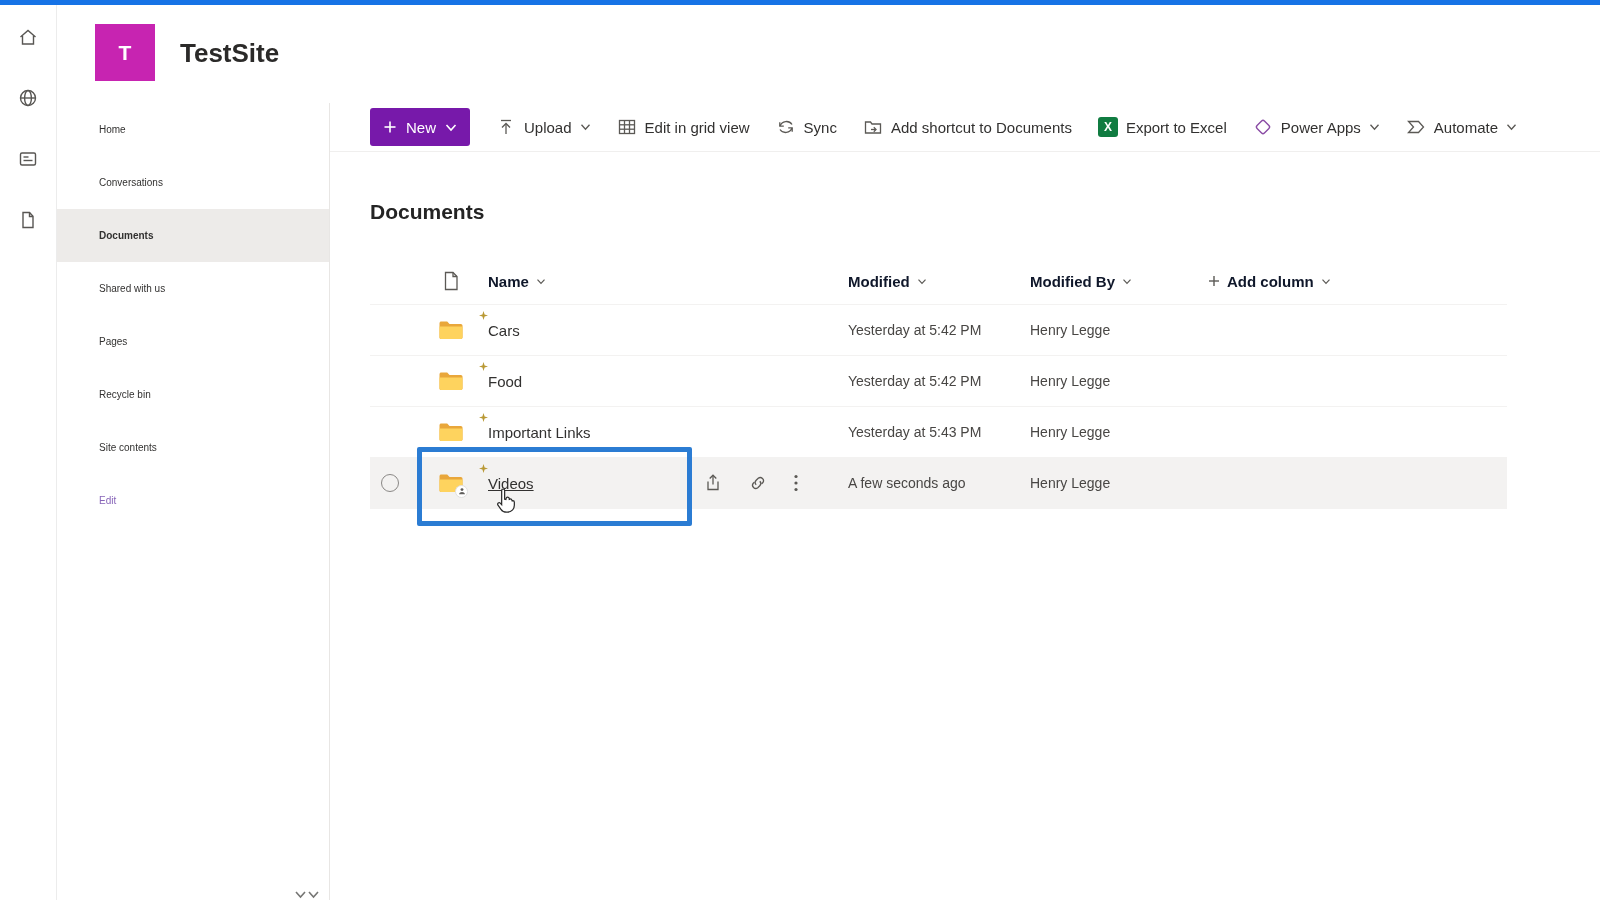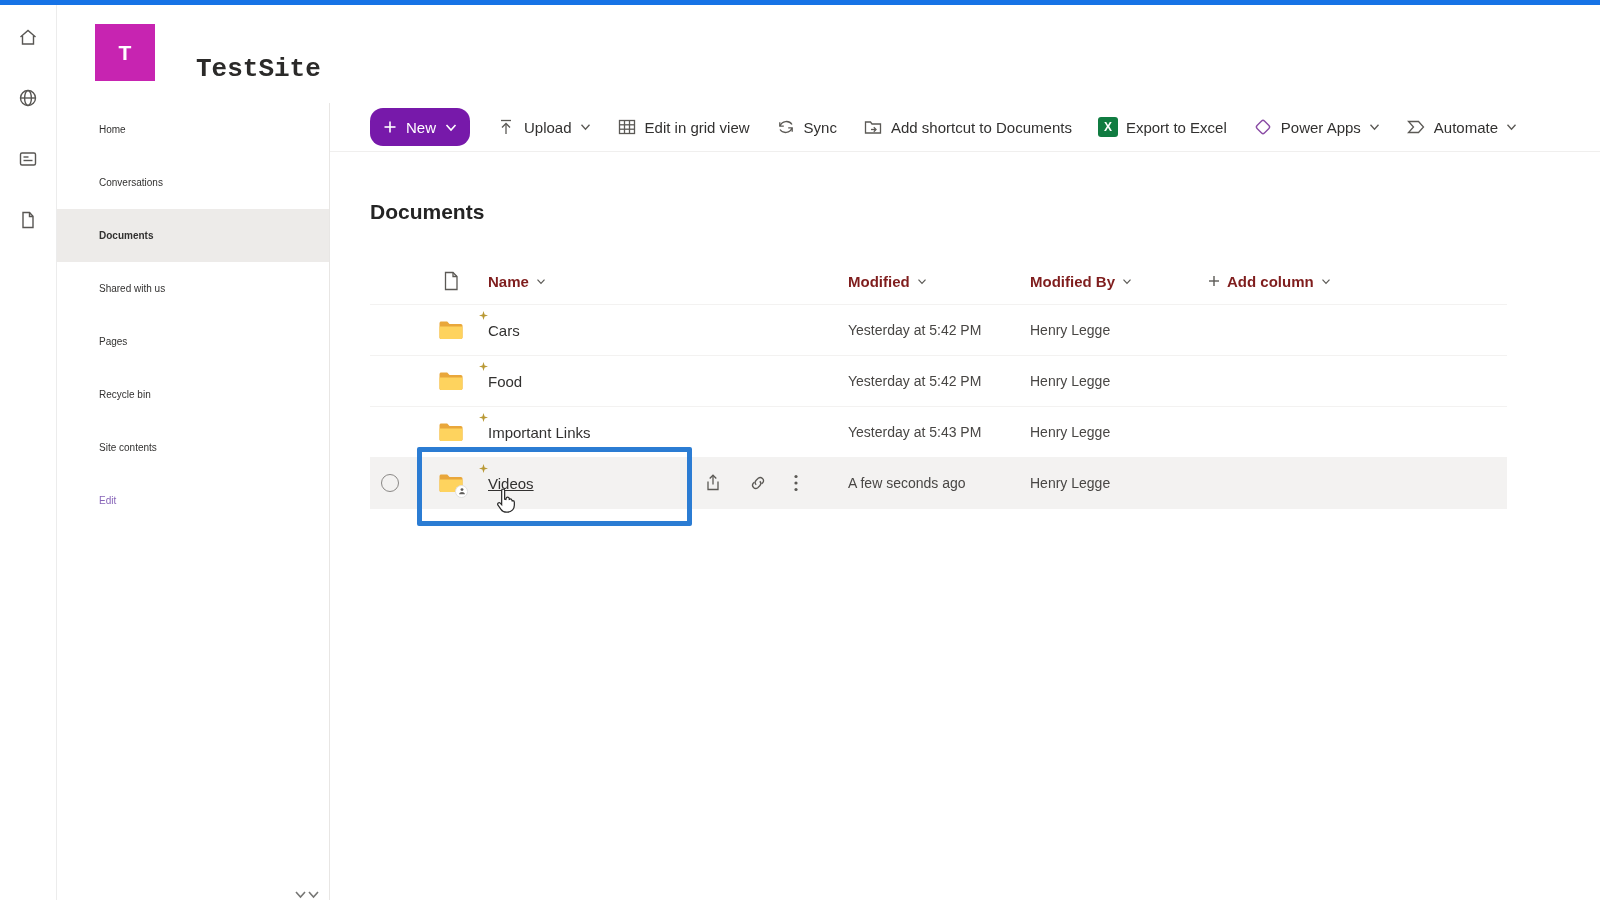--- a/index.html
+++ b/index.html
@@ -20,53 +20,53 @@
   }
   .rail-btn { width:24px; height:24px; display:flex; align-items:center; justify-content:center; cursor:pointer; }
   .rail-btn svg { stroke:#585653; fill:none; stroke-width:1.4; }
 
   
   .site-header { position:absolute; left:57px; top:5px; right:0; height:98px; background:#fff; }
   .site-logo {
     position:absolute; left:38px; top:19px; width:60px; height:57px; background:#c724b1;
     display:flex; align-items:center; justify-content:center; color:#fff; font-size:21px; font-weight:bold;
   }
-  .site-title { position:absolute; left:123px; top:23px; margin:16px; font-size:26px; font-weight:bold; color:#2b2a29; line-height:50px;font-family:Liberation Mono, monospace; }
+  .site-title { position:absolute; left:123px; top:23px; margin:0; font-size:26px; font-weight:bold; color:#2b2a29; line-height:50px; }
 
   
   .sidebar { position:absolute; left:57px; top:103px; width:273px; bottom:0; background:#fff; border-right:1px solid #e8e6e4; }
   .side-item { height:53px; display:flex; align-items:center; padding-left:42px; font-size:10px; color:#323130; cursor:pointer; }
   .side-item.selected { background:#edebe9; font-weight:bold; }
   .side-item.accent { color:#8764b8; }
   .nav-collapse { position:absolute; right:10px; bottom:0px; display:flex; gap:2px; color:#767674; cursor:pointer; }
   .nav-collapse svg { stroke:#767674; fill:none; stroke-width:1.6; }
 
   
   .command-bar {
     position:absolute; left:330px; top:103px; right:0; height:49px; background:#fff;
     display:flex; align-items:center; padding-left:40px; gap:26px; border-bottom:1px solid #f0efee;
   }
   .new-btn {
-    height:38px; padding:0 13px; background:#7719aa; color:#fff; border:none; border-radius:13px;
+    height:38px; padding:0 13px; background:#7719aa; color:#fff; border:none; border-radius:3px;
     font-size:15px; display:flex; align-items:center; gap:9px; cursor:pointer;
     font-family:inherit;
   }
   .new-btn svg { stroke:#fff; fill:none; stroke-width:1.6; }
   .cmd-item { display:flex; align-items:center; gap:8px; font-size:15px; color:#323130; cursor:pointer; white-space:nowrap; }
   .cmd-item svg.g { stroke:#5b5955; fill:none; stroke-width:1.3; }
   .chev { stroke:#5b5955; fill:none; stroke-width:1.5; }
   .excel-chip { width:20px; height:20px; background:#107c41; border-radius:3px; color:#fff; font-size:12px; font-weight:bold;
     display:flex; align-items:center; justify-content:center; }
 
   
   .page-title { position:absolute; left:370px; top:200px; margin:0; font-size:21px; font-weight:bold; color:#242424; }
 
   .doc-table { position:absolute; left:370px; top:258px; width:1137px; }
   .thead, .trow { display:grid; grid-template-columns:44px 74px 360px 182px 178px 1fr; align-items:center; }
-  .thead { height:47px; border-bottom:1px solid #f3f2f1; font-size:15px; font-weight:bold; color:#7f1d1d; }
+  .thead { height:47px; border-bottom:1px solid #f3f2f1; font-size:15px; font-weight:bold; color:#0f172a; }
   .hcell { display:flex; align-items:center; gap:7px; cursor:pointer; }
   .hicon { justify-self:center; display:flex; cursor:pointer; }
   .trow { height:51px; border-bottom:1px solid #f3f2f1; font-size:15px; position:relative; }
   .trow.hovered { background:#f3f2f1; }
   .icon-cell { position:relative; display:flex; justify-content:center; align-items:center; height:100%; }
   .folder-wrap { position:relative; width:26px; height:21px; cursor:pointer; }
   .sparkle { position:absolute; left:65px; top:6px; }
   .name-cell { color:#323130; cursor:pointer; }
   .name-cell.underline { text-decoration:underline; }
   .meta-cell { font-size:14px; color:#484644; }

